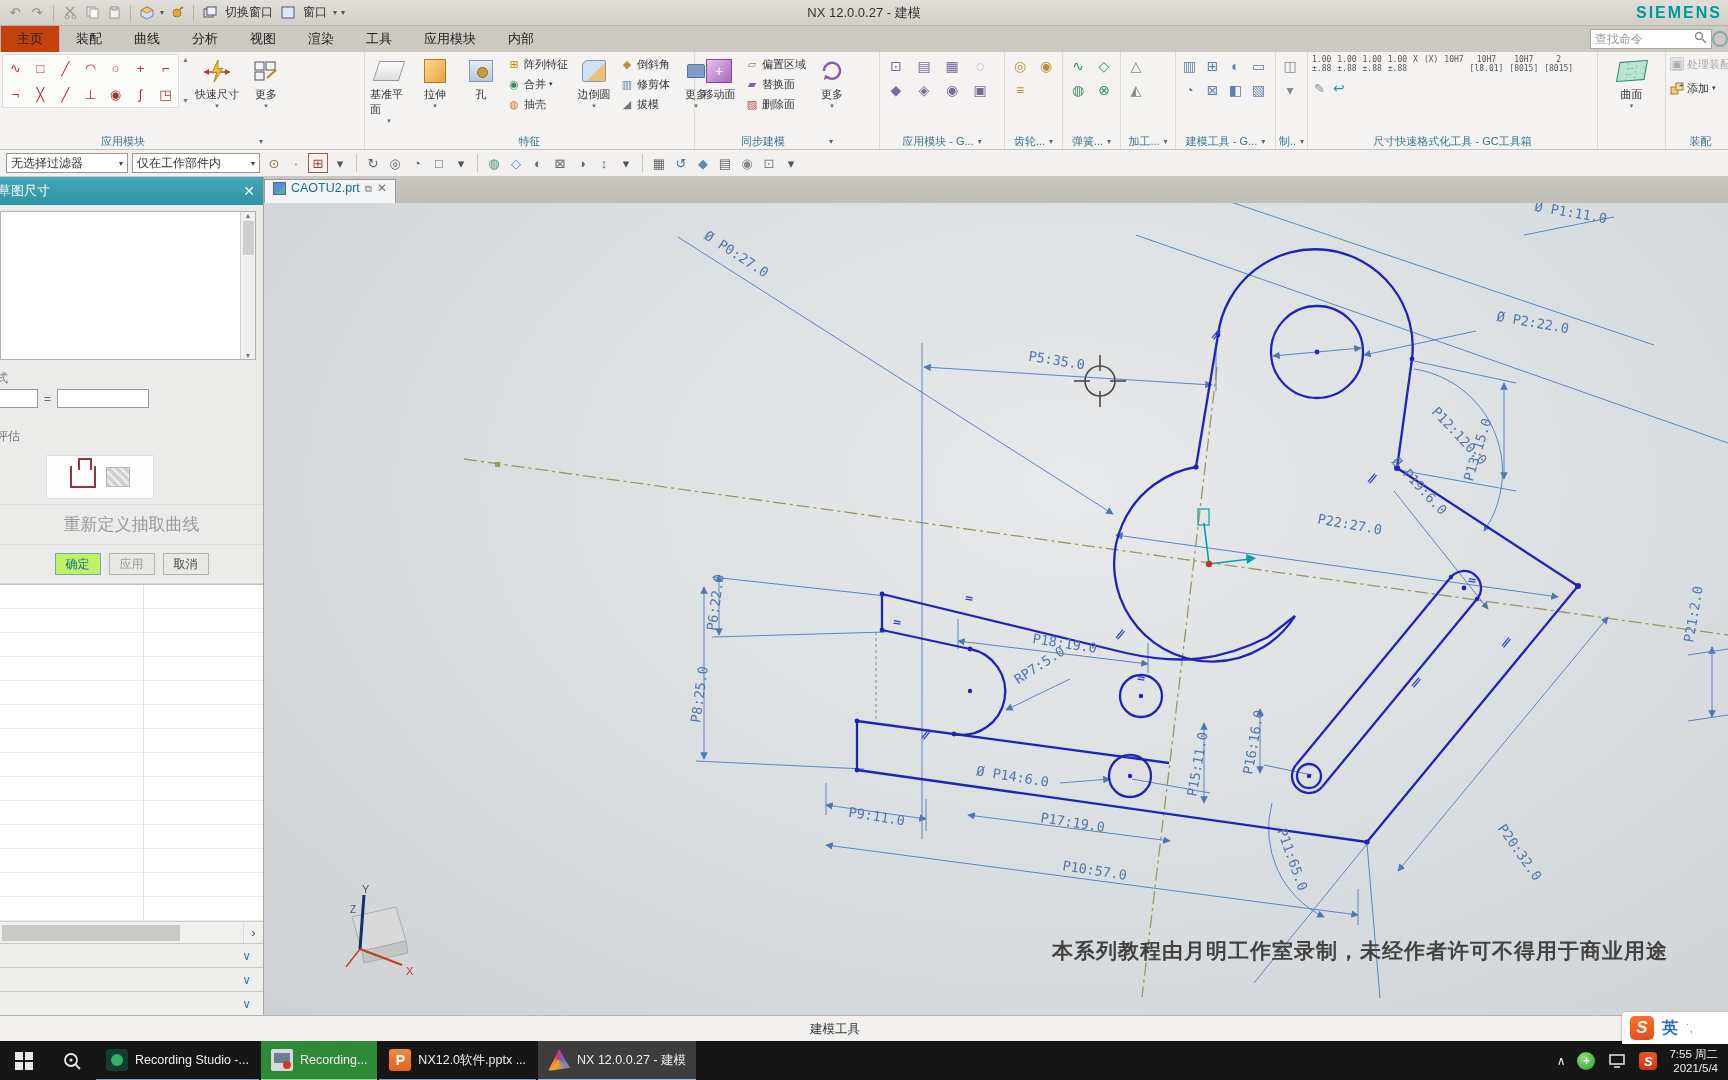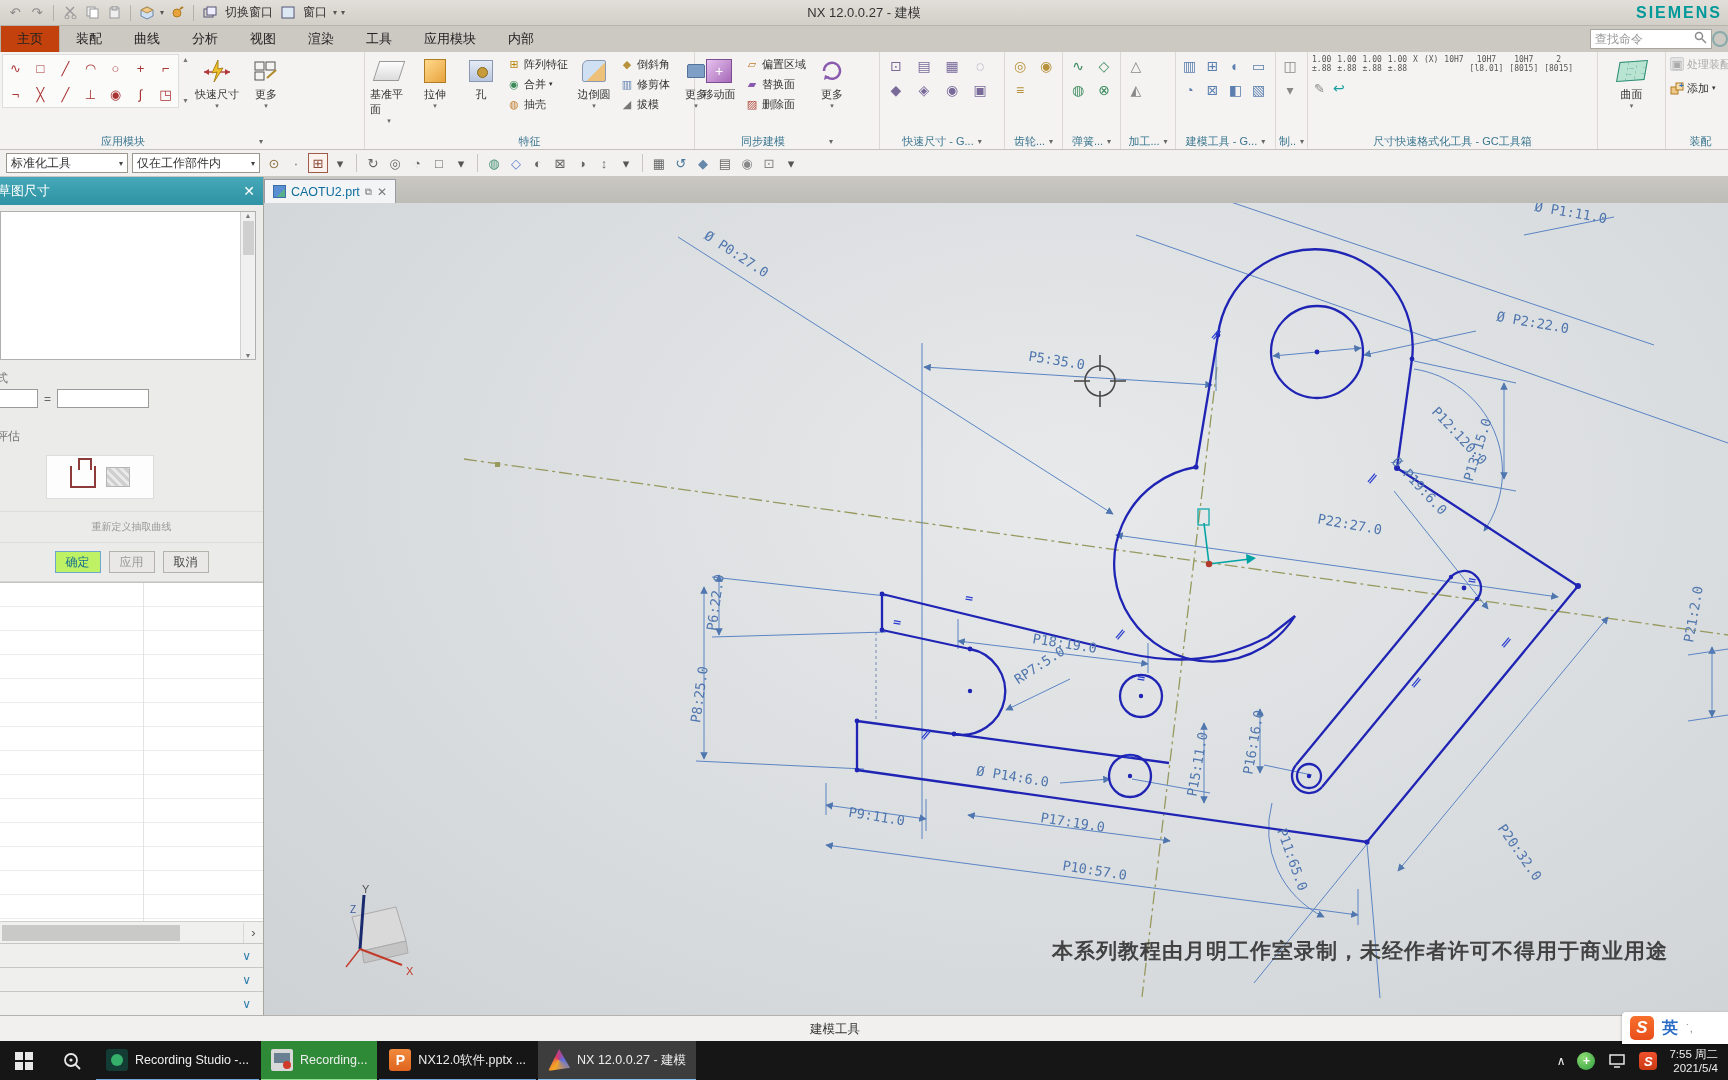--- a/index.html
+++ b/index.html
@@ -68,36 +68,36 @@
   #plist .lbody{flex:1;}
   .vscroll{width:15px;background:#f0f0f0;border-left:1px solid #d0d0d0;display:flex;flex-direction:column;align-items:center;font-size:7px;color:#777;}
   .vscroll .thumb{width:11px;height:34px;background:#cfcfcf;margin:2px auto;}
   .plabel{font-size:12px;color:#777;margin:10px 0 2px -4px;}
   .inprow{display:flex;align-items:center;gap:6px;margin-left:-8px;}
   .inprow input{height:19px;border:1px solid #9a9a9a;background:#fff;font-size:12px;}
   .pbox{width:108px;height:44px;background:#fdfdfd;border:1px solid #ddd;margin:8px 0 0 46px;display:flex;align-items:center;justify-content:center;gap:10px;}
   .pbox .ib1{width:26px;height:22px;border:2px solid #8c3a3a;border-top:none;position:relative;}
   .pbox .ib1:before{content:"";position:absolute;left:6px;top:-8px;width:10px;height:10px;border:2px solid #8c3a3a;border-bottom:none;}
   .pbox .ib2{width:24px;height:20px;background:repeating-linear-gradient(45deg,#cfcfcf 0 3px,#e9e9e9 3px 6px);border:1px solid #b5b5b5;}
-  .redefine{color:#9a9a9a;text-align:center;font-size:10px;padding:8px 16px;border-top:1px solid #dddddc;border-bottom:1px solid #dddddc;margin-top:12px;}
+  .redefine{color:#9a9a9a;text-align:center;font-size:17px;padding:8px 16px;border-top:1px solid #dddddc;border-bottom:1px solid #dddddc;margin-top:5px;}
   .btnrow{display:flex;justify-content:center;gap:8px;padding:8px 0;border-bottom:1px solid #d5d5d4;}
   .pbtn{min-width:46px;height:22px;border:1px solid #b5b2ac;background:#e9e8e6;display:flex;align-items:center;justify-content:center;font-size:12px;color:#444;padding:0 6px;}
   .pbtn.primary{background:#bef264;border:1px solid #6fa7cc;color:#16708f;}
   .pbtn.dim{color:#9a9a9a;}
   #ptable{flex:1;background:#fff;border-top:1px solid #c4c4c3;position:relative;
     background-image:repeating-linear-gradient(180deg,#fff 0 23px,#ececec 23px 24px);}
   #ptable .colline{position:absolute;top:0;bottom:0;left:143px;width:1px;background:#e3e3e3;}
   #hscroll{height:22px;background:#f0f0ef;border-top:1px solid #cfcfce;display:flex;align-items:center;}
   #hscroll .thumb{width:178px;height:16px;background:#c9c9c8;margin-left:2px;}
   #hscroll .hbtn{margin-left:auto;width:20px;height:20px;display:flex;align-items:center;justify-content:center;color:#555;font-size:13px;border-left:1px solid #d8d8d7;}
   .collsec{height:24px;border-top:1px solid #c6c6c5;display:flex;align-items:center;justify-content:flex-end;padding-right:12px;color:#2f7fae;font-size:12px;background:#efefee;}
   
   #docarea{flex:1;display:flex;flex-direction:column;}
   #tabstrip{height:26px;background:linear-gradient(#c9c7c2,#bebcb7);display:flex;align-items:flex-end;}
-  #doctab{background:#f2f4f5;height:24px;display:flex;align-items:center;gap:5px;padding:0 8px;border:1px solid #9a98a2;border-bottom:none;font-size:12.5px;color:#0f6e9e;}
+  #doctab{background:#f2f4f5;height:24px;display:flex;align-items:flex-end;gap:5px;padding:8px 8px;border:1px solid #9a98a2;border-bottom:none;font-size:12.5px;color:#0f6e9e;}
   #doctab .particon{width:13px;height:13px;background:linear-gradient(135deg,#5b8fd4 60%,#58b08c 60%);border:1px solid #3c6ea8;}
   #doctab .pin{color:#777;font-size:10px;}
   #doctab .close{color:#777;font-size:12px;}
   #canvas{position:relative;flex:1;background:radial-gradient(ellipse at 55% 35%,#e7e9ea 0%,#dadddf 55%,#ced2d4 100%);overflow:hidden;}
   #sketch{position:absolute;left:0;top:0;}
   .dimlbl{font-family:"DejaVu Sans Mono",monospace;font-size:13.5px;fill:#4f76ae;}
   .cons{font-family:"DejaVu Sans",sans-serif;font-size:11px;fill:#2a3fd0;font-weight:bold;}
   #watermark{position:absolute;left:788px;top:734px;font-size:21px;font-weight:bold;color:#424242;letter-spacing:1px;white-space:nowrap;font-family:"DejaVu Sans",sans-serif;}
   
   #statusbar{height:26px;background:#f1f0ef;border-top:1px solid #b5b2ad;position:relative;}
@@ -385,21 +385,21 @@
           <span style="color: rgb(122, 106, 154);">▤</span>
           <span style="color: rgb(122, 106, 154);">▦</span>
           <span style="color: rgb(122, 106, 154);">◌</span>
           <span style="color: rgb(122, 106, 154);">◆</span>
           <span style="color: rgb(122, 106, 154);">◈</span>
           <span style="color: rgb(122, 106, 154);">◉</span>
           <span style="color: rgb(122, 106, 154);">▣</span>
         </div>
       </div>
     <div class="glabel">
-        <span>快速尺寸 - G...</span>
+        <span>应用模块 - G...</span>
         <span class="dd">▾</span>
       </div>
   </div>
 
   <div class="grp" style="width:58px">
     <div class="gbody">
         <div class="miniicons" id="icons-gear" style="grid-template-columns:repeat(2,26px)">
           <span style="color: rgb(184, 146, 58);">◎</span>
           <span style="color: rgb(184, 146, 58);">◉</span>
           <span style="color: rgb(184, 146, 58);">≡</span>
@@ -557,21 +557,21 @@
       </div>
     </div>
     <div class="glabel">
         <span>装配</span>
       </div>
   </div>
 </div>
 
 <div id="selbar">
   <div class="selbox" style="width:122px">
-    <span>标准化工具</span>
+    <span>无选择过滤器</span>
       <span class="dd">▾</span>
   </div>
   <div class="selbox" style="width:128px">
     <span>仅在工作部件内</span>
       <span class="dd">▾</span>
   </div>
   <div id="selicons">
       <span class="tbi" style="color: rgb(138, 109, 59);">⊙</span>
       <span class="tbi" style="color: rgb(102, 102, 102);">∙</span>
       <span class="tbi hl" style="color: rgb(138, 74, 58);">⊞</span>

